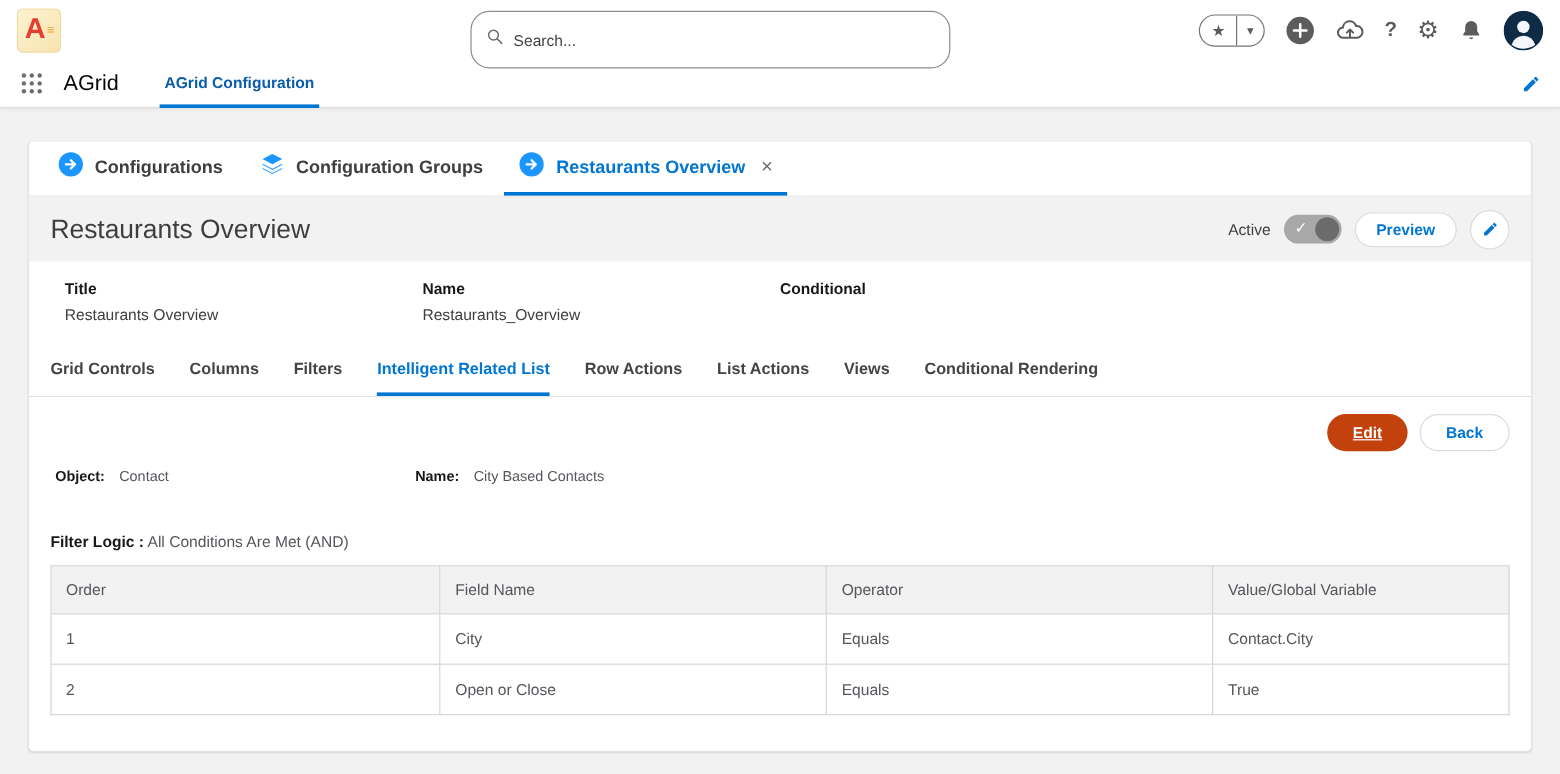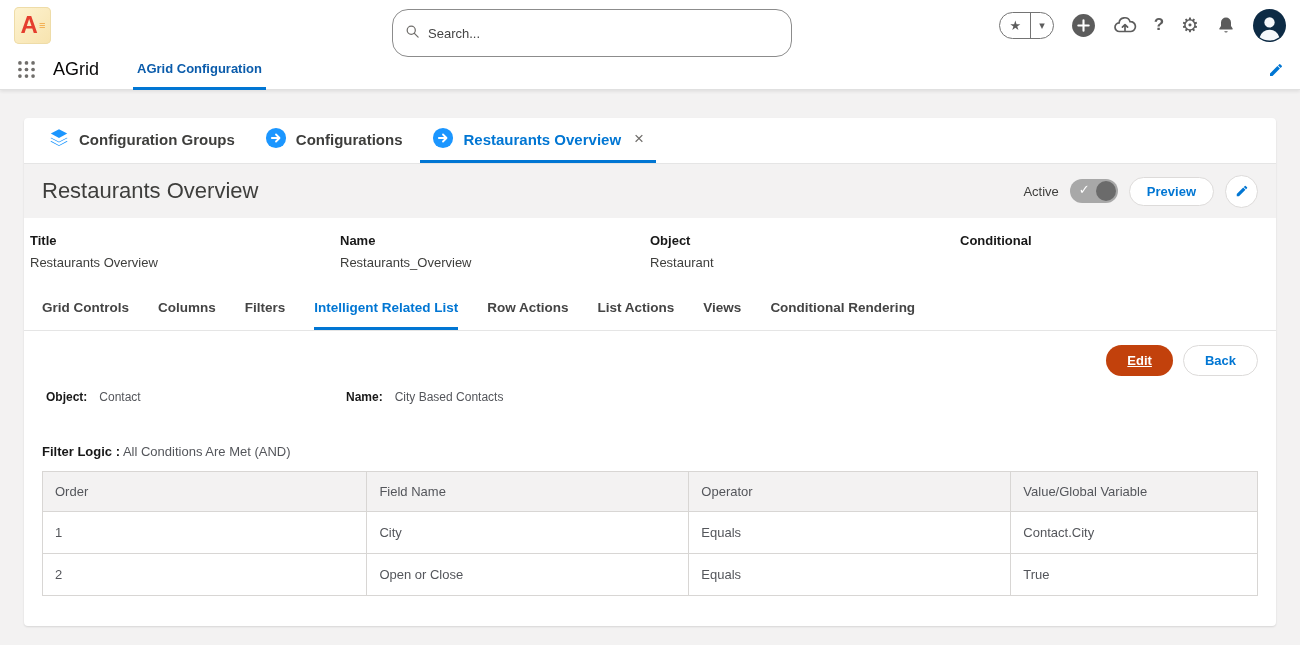--- a/index.html
+++ b/index.html
@@ -100,21 +100,21 @@
   .btn-preview {
     background: #fff; border: 1px solid #dddbda; color: #0176d3;
     font-size: 13px; font-weight: bold; padding: 6px 17px; border-radius: 16px;
   }
   .btn-edit-circle {
     width: 33px; height: 33px; border-radius: 50%; background: #fff;
     border: 1px solid #dddbda; display: flex; align-items: center; justify-content: center;
   }
 
   
-  .details { display: grid; grid-template-columns: repeat(4, 1fr); padding: 15px 6px 18px; }
+  .details { display: grid; grid-template-columns: repeat(4, 1fr); padding: 15px 30px 18px; }
   .field-label { font-size: 13px; font-weight: bold; color: #181818; margin-bottom: 7px; }
   .field-value { font-size: 13px; color: #3e3e3c; min-height: 15px; }
 
   
   .config-tabs {
     display: flex; gap: 29px; padding: 0 18px; height: 43px;
     border-bottom: 1px solid #e5e5e5; align-items: stretch;
   }
   .config-tab {
     display: flex; align-items: center; font-size: 13.5px; font-weight: bold;
@@ -238,37 +238,37 @@
   </button>
 </nav>
 
 <main class="page">
   <div class="card">
 
     <div class="ws-tabs">
       <div class="ws-tab">
         <span>
           <svg width="22" height="22" viewBox="0 0 24 24">
+              <circle cx="12" cy="12" r="11" fill="#1b96ff"></circle>
+              <path d="M7.5 12h8M12 8.2l3.8 3.8-3.8 3.8" stroke="#fff" stroke-width="2" fill="none" stroke-linecap="round" stroke-linejoin="round"></path>
+            </svg>
+        </span>
+        <span>Configurations</span>
+      </div>
+      <div class="ws-tab">
+        <span>
+          <svg width="22" height="22" viewBox="0 0 24 24">
               <g fill="#1b96ff">
                 <path d="M12 2.5l9 4.7-9 4.7-9-4.7z"></path>
                 <path d="M3.6 11.6l8.4 4.4 8.4-4.4 1 .5-9.4 4.9-9.4-4.9z"></path>
                 <path d="M3.6 15.4l8.4 4.4 8.4-4.4 1 .5-9.4 4.9-9.4-4.9z"></path>
               </g>
             </svg>
         </span>
         <span>Configuration Groups</span>
-      </div>
-      <div class="ws-tab">
-        <span>
-          <svg width="22" height="22" viewBox="0 0 24 24">
-              <circle cx="12" cy="12" r="11" fill="#1b96ff"></circle>
-              <path d="M7.5 12h8M12 8.2l3.8 3.8-3.8 3.8" stroke="#fff" stroke-width="2" fill="none" stroke-linecap="round" stroke-linejoin="round"></path>
-            </svg>
-        </span>
-        <span>Configurations</span>
       </div>
       <div class="ws-tab active">
         <span>
           <svg width="22" height="22" viewBox="0 0 24 24">
               <circle cx="12" cy="12" r="11" fill="#1b96ff"></circle>
               <path d="M7.5 12h8M12 8.2l3.8 3.8-3.8 3.8" stroke="#fff" stroke-width="2" fill="none" stroke-linecap="round" stroke-linejoin="round"></path>
             </svg>
         </span>
         <span>Restaurants Overview</span>
         <span class="ws-close">×</span>
@@ -293,24 +293,20 @@
     </div>
 
     <div class="details">
       <div>
         <div class="field-label">Title</div>
         <div class="field-value">Restaurants Overview</div>
       </div>
       <div>
         <div class="field-label">Name</div>
         <div class="field-value">Restaurants_Overview</div>
-      </div>
-      <div>
-        <div class="field-label">Object</div>
-        <div class="field-value">Restaurant</div>
       </div>
       <div>
         <div class="field-label">Conditional</div>
         <div class="field-value"></div>
       </div>
     </div>
 
     <div class="config-tabs">
       <span class="config-tab">Grid Controls</span>
       <span class="config-tab">Columns</span>

